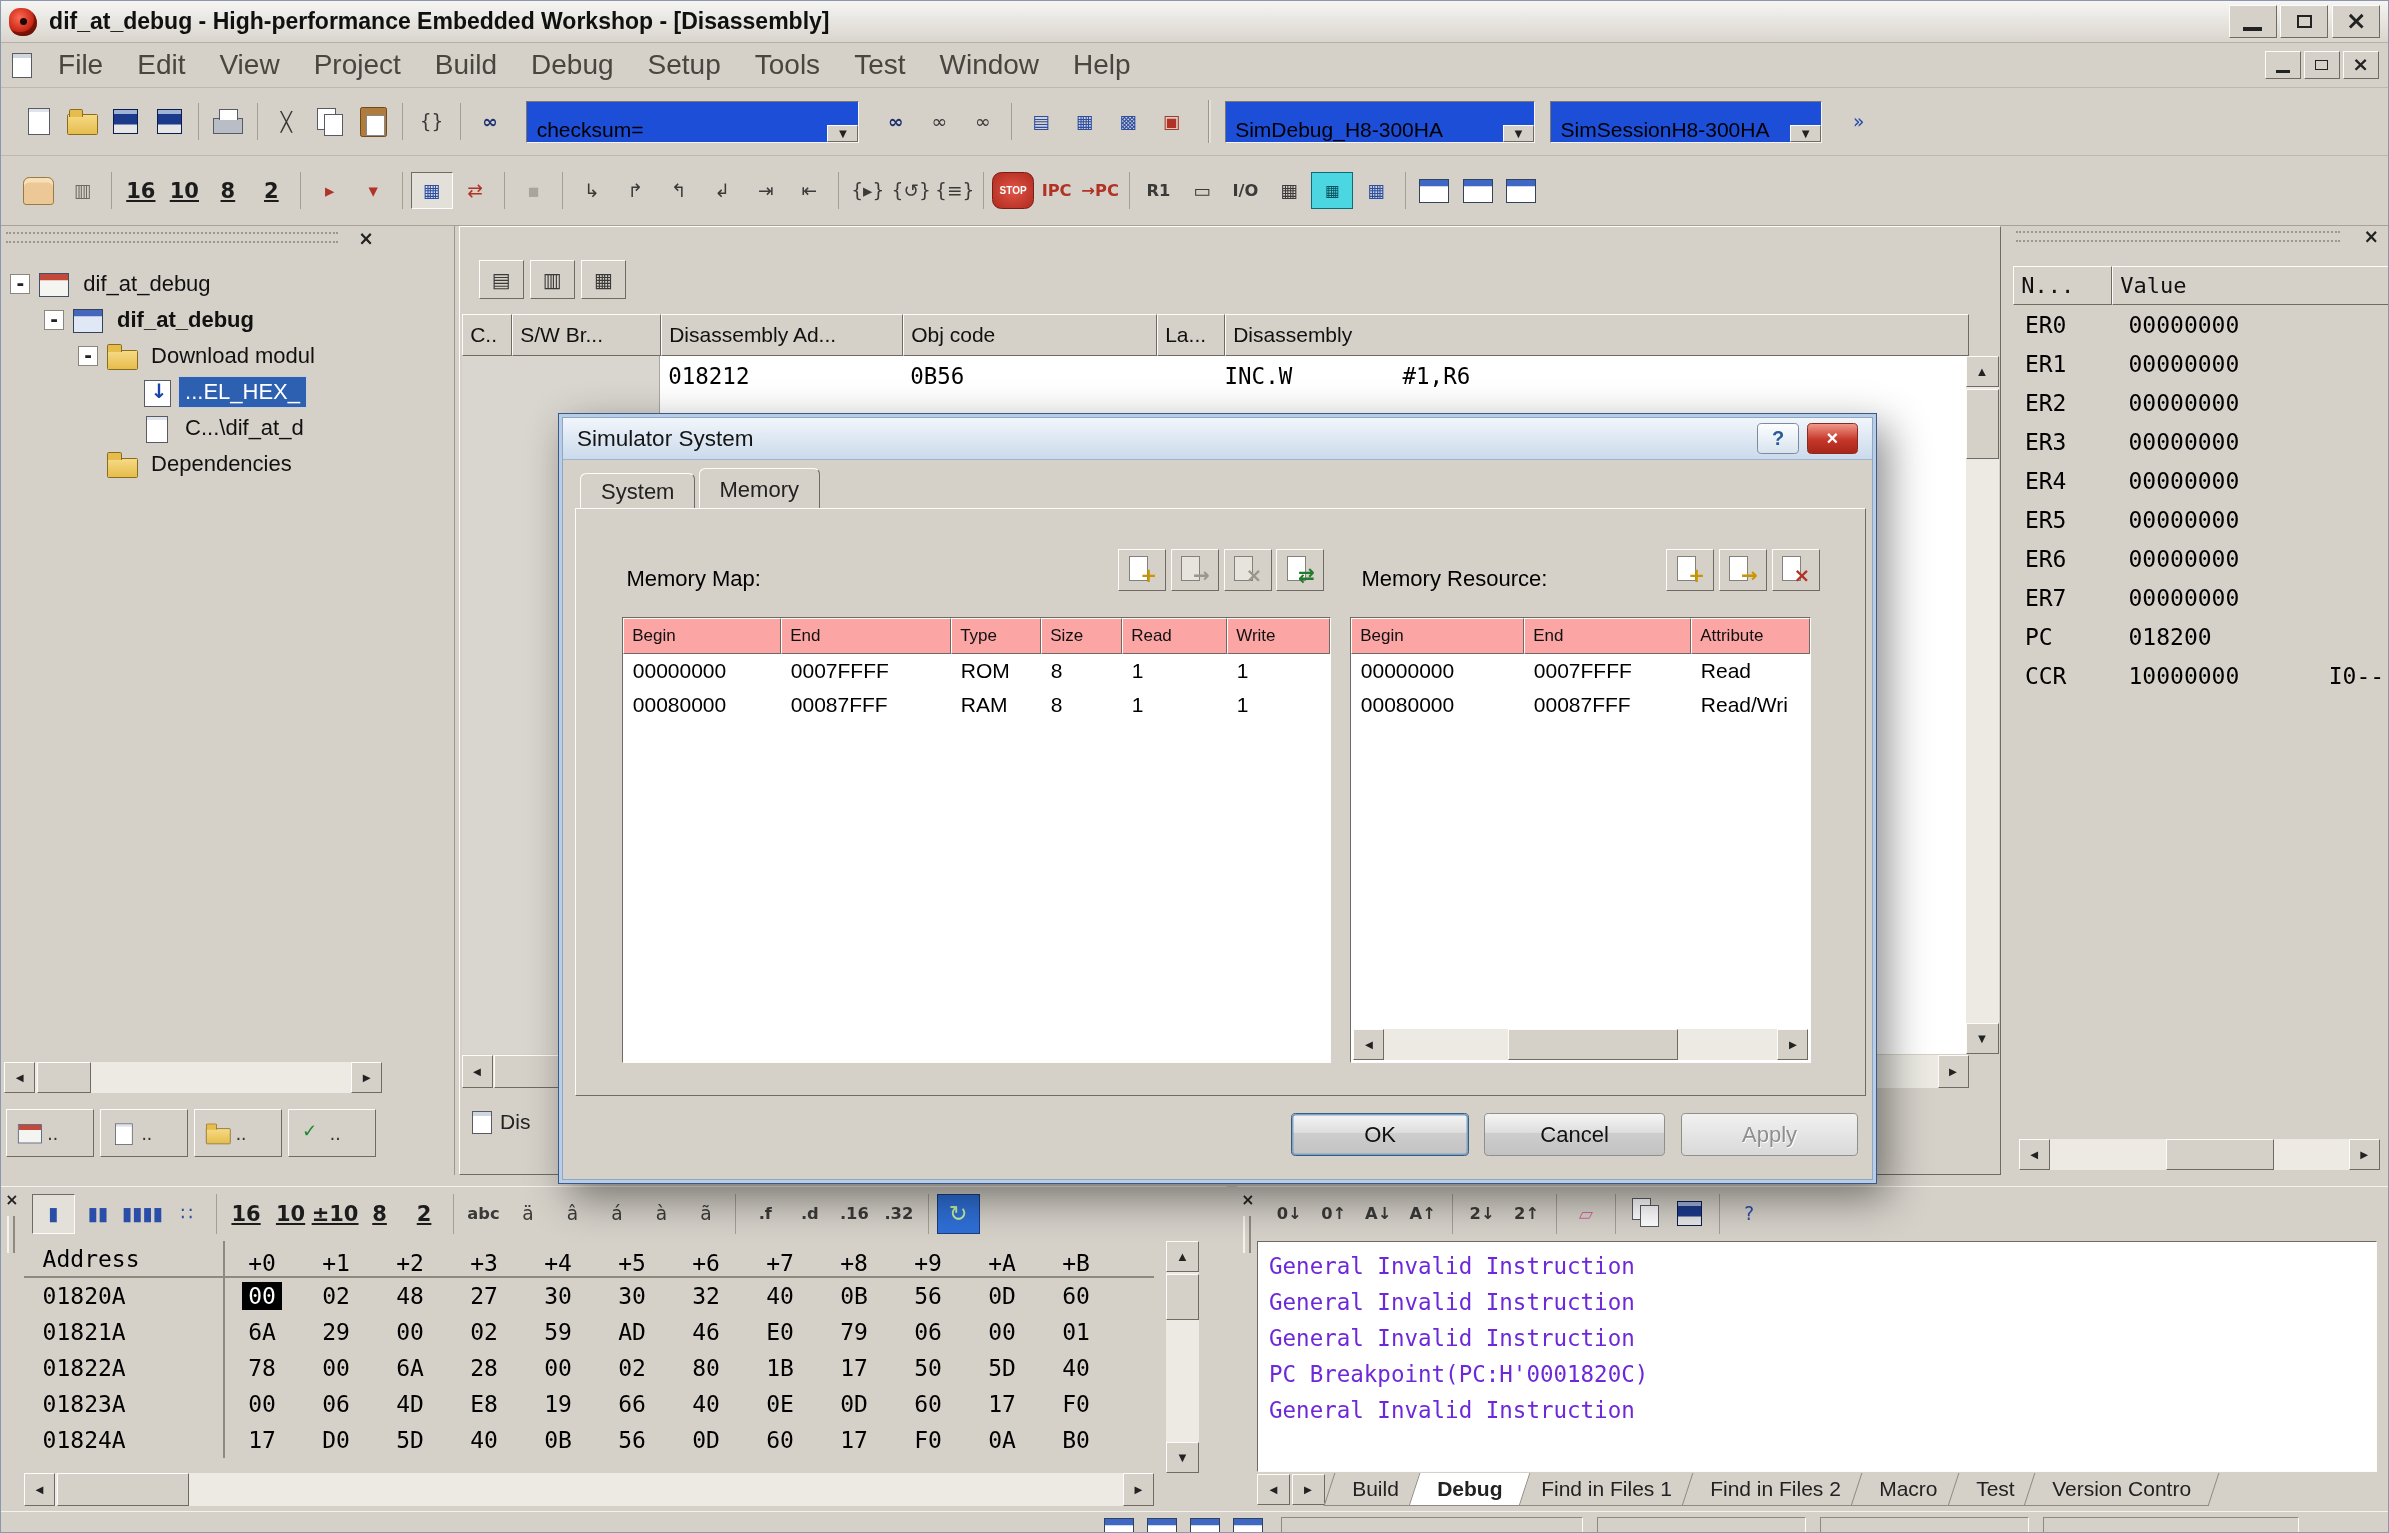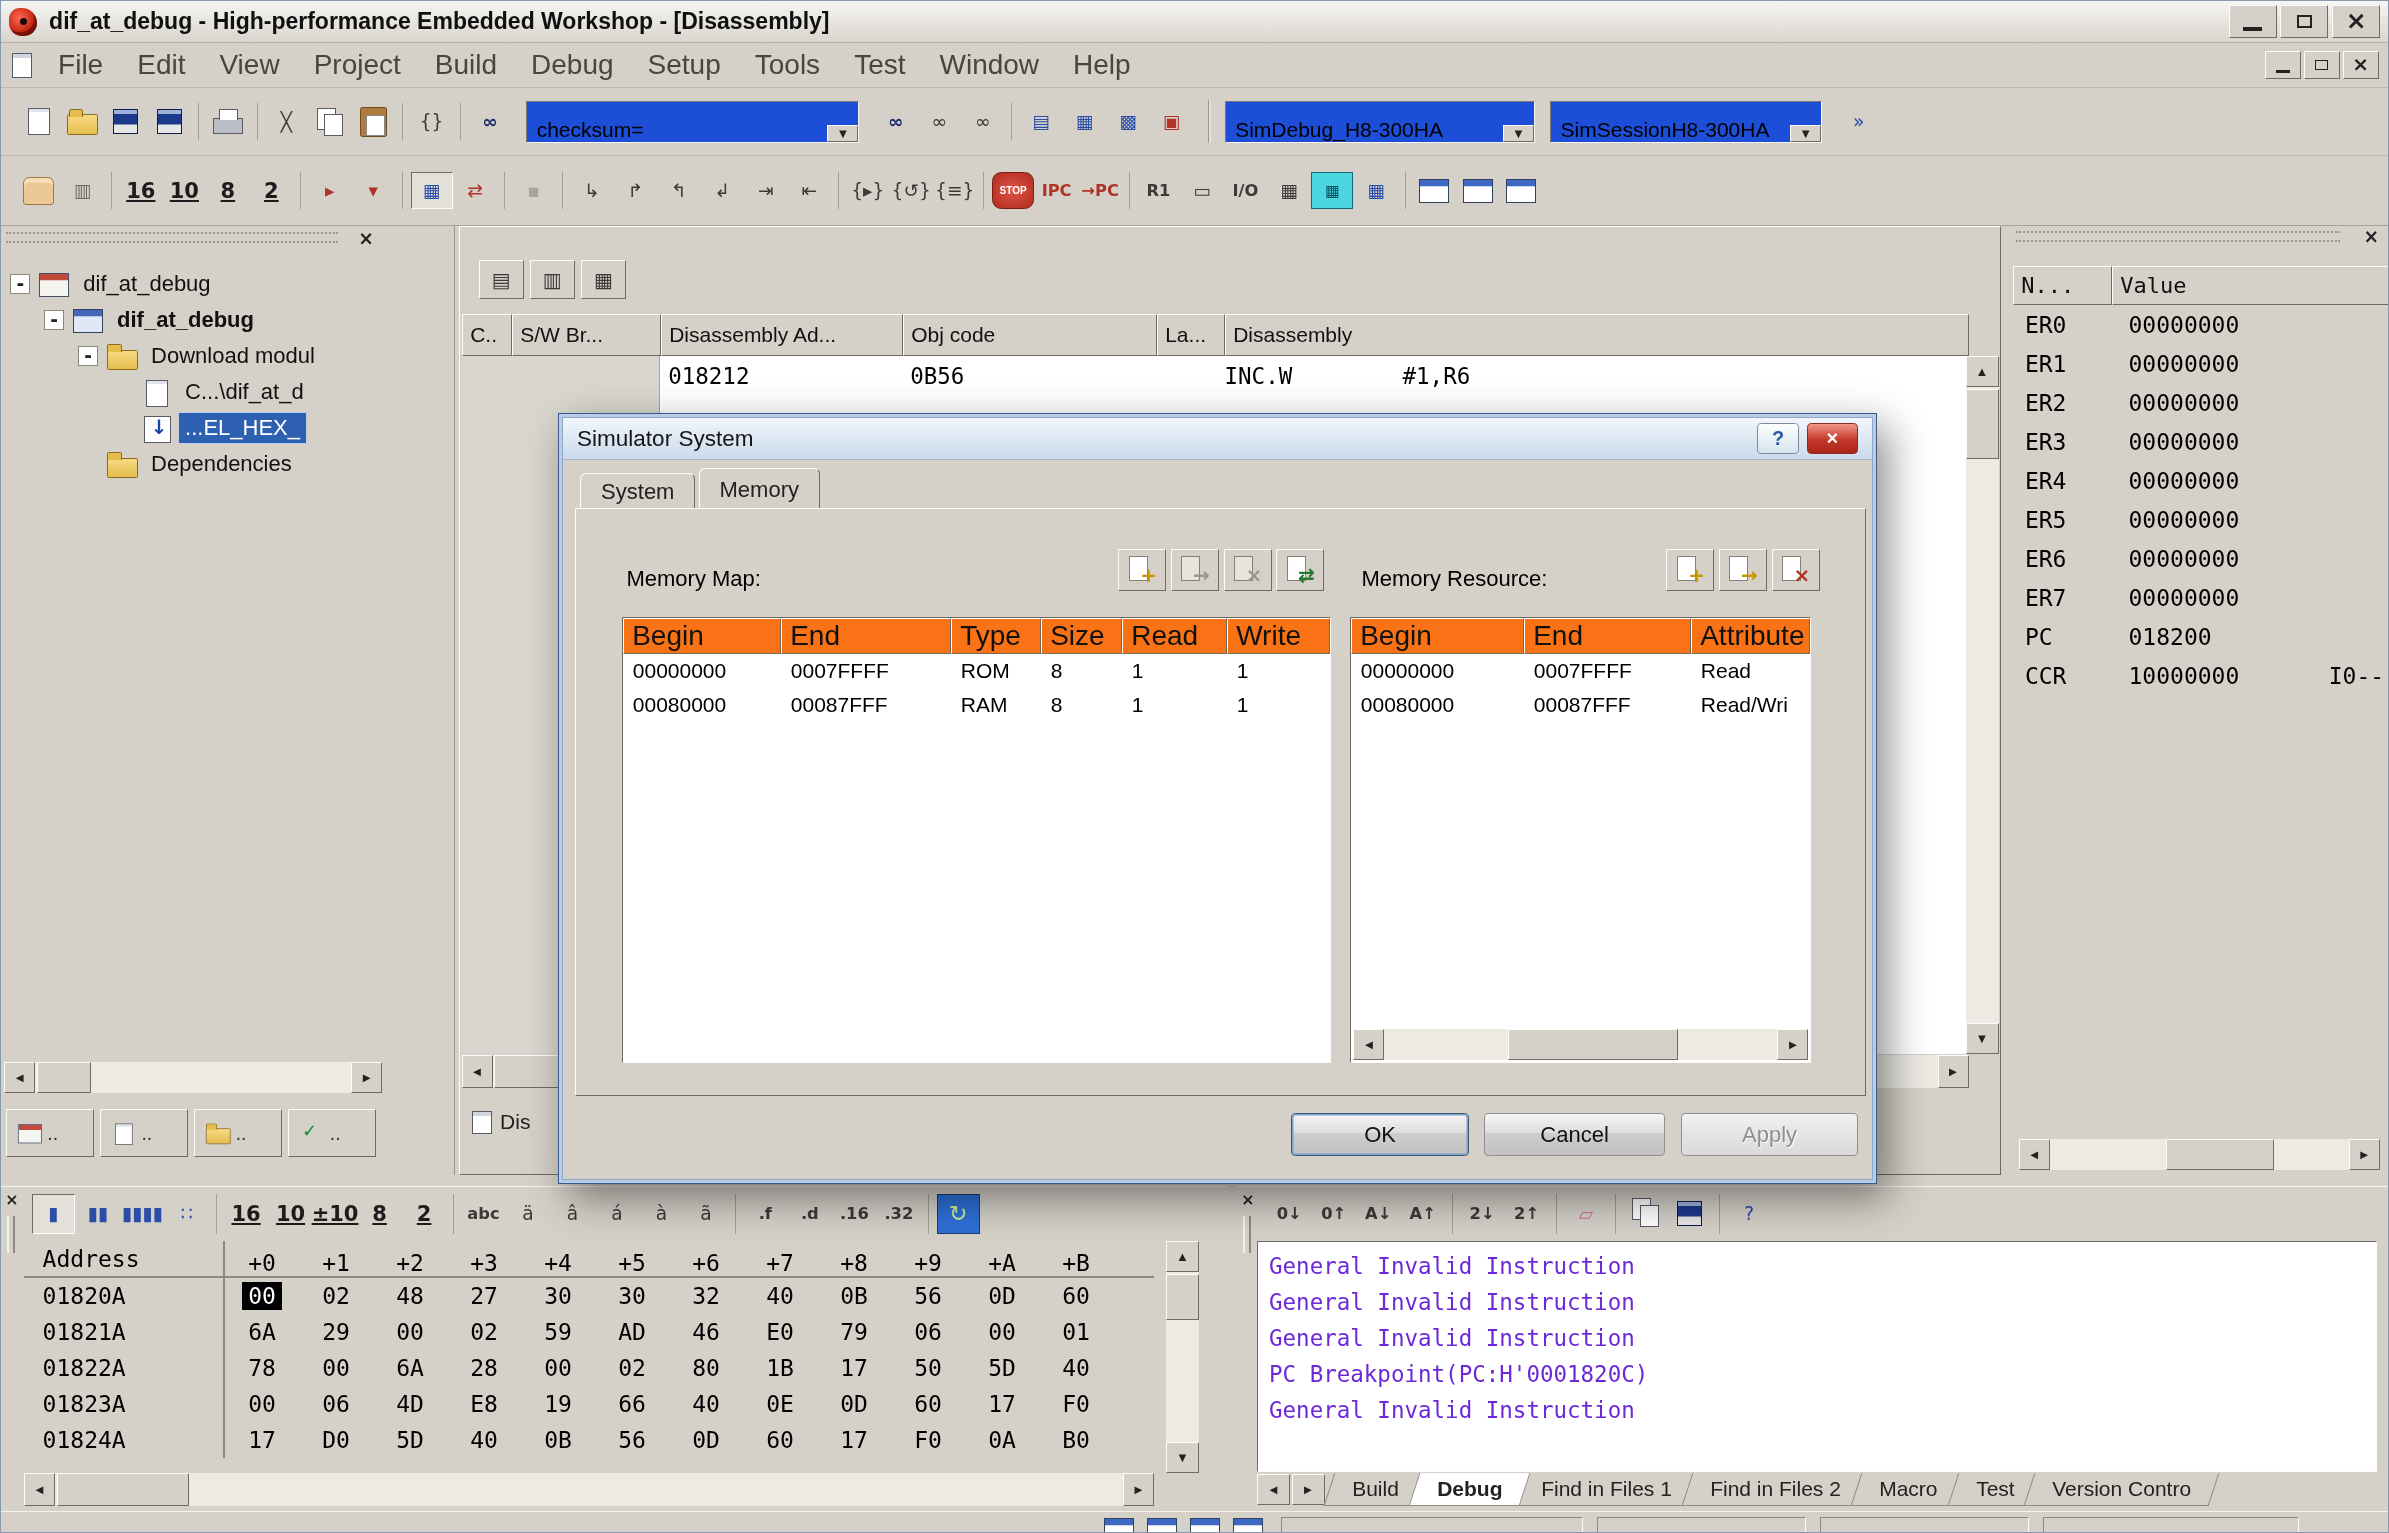--- a/index.html
+++ b/index.html
@@ -208,21 +208,21 @@
   .minibs.res{left:1090px;top:40px}
   .minib{width:48px;height:42px;display:flex;align-items:center;justify-content:center;border:1.5px solid;border-color:#fdfcfa #6f6b63 #6f6b63 #fdfcfa;background:#d5d1c9;position:relative}
   .minib::before{content:"";position:absolute;left:9.3px;top:6.2px;width:17px;height:23px;background:#fff;border:1.5px solid #84807a}
   .minib .mg{position:relative;z-index:1;margin-left:12.4px;margin-top:9.3px;font:bold 20px "DejaVu Sans",sans-serif}
   .minib.disabled .mg{color:#9a968e !important}
   .minib.disabled::before{background:#e7e4de}
   .mtable{position:absolute;background:#fff;border:1.5px solid;border-color:#6f6b63 #fdfcfa #fdfcfa #6f6b63;overflow:hidden}
   .mtable.map{left:46px;top:108px;width:709px;height:446px}
   .mtable.res{left:774px;top:108px;width:461px;height:446px}
   .mt-head{display:flex;height:36px}
-  .mt-hc{background:#f97316;border:1.5px solid;border-color:#fdfcfa #6f6b63 #6f6b63 #fdfcfa;font-size:28px;color:#111;display:flex;align-items:center;padding:0 7.7px;overflow:hidden;white-space:nowrap;flex:0 0 auto}
+  .mt-hc{background:#fca5a5;border:1.5px solid;border-color:#fdfcfa #6f6b63 #6f6b63 #fdfcfa;font-size:17px;color:#111;display:flex;align-items:center;padding:0 7.7px;overflow:hidden;white-space:nowrap;flex:0 0 auto}
   .mt-row{display:flex;height:34px;align-items:center;font-size:21px;color:#000}
   .mt-c{padding:0 9.3px;overflow:hidden;white-space:nowrap;flex:0 0 auto}
   .mtable.map .mt-hc:nth-child(1),.mtable.map .mt-c:nth-child(1){width:158px}
   .mtable.map .mt-hc:nth-child(2),.mtable.map .mt-c:nth-child(2){width:170px}
   .mtable.map .mt-hc:nth-child(3),.mtable.map .mt-c:nth-child(3){width:90px}
   .mtable.map .mt-hc:nth-child(4),.mtable.map .mt-c:nth-child(4){width:81px}
   .mtable.map .mt-hc:nth-child(5),.mtable.map .mt-c:nth-child(5){width:105px}
   .mtable.map .mt-hc:nth-child(6),.mtable.map .mt-c:nth-child(6){flex:1}
   .mtable.res .mt-hc:nth-child(1),.mtable.res .mt-c:nth-child(1){width:173px}
   .mtable.res .mt-hc:nth-child(2),.mtable.res .mt-c:nth-child(2){width:167px}
@@ -433,29 +433,29 @@
         <div class="trow bold" data-level="1" data-icon="project">
         <span class="exp">-</span>
         <span class="ticon"></span>
         <span class="tlabel">dif_at_debug</span>
       </div>
         <div class="trow" data-level="2" data-icon="folder">
         <span class="exp">-</span>
         <span class="ticon"></span>
         <span class="tlabel">Download modul</span>
       </div>
+        <div class="trow selected" data-level="3" data-icon="download">
+        <span class="exp"></span>
+        <span class="ticon"></span>
+        <span class="tlabel">...EL_HEX_</span>
+      </div>
         <div class="trow" data-level="3" data-icon="doc">
         <span class="exp"></span>
         <span class="ticon"></span>
         <span class="tlabel">C...\dif_at_d</span>
-      </div>
-        <div class="trow selected" data-level="3" data-icon="download">
-        <span class="exp"></span>
-        <span class="ticon"></span>
-        <span class="tlabel">...EL_HEX_</span>
       </div>
         <div class="trow" data-level="2" data-icon="folder">
         <span class="exp"></span>
         <span class="ticon"></span>
         <span class="tlabel">Dependencies</span>
       </div>
       </div>
     <div class="hsb">
       <span class="sbb">◄</span>
       <span class="sbtrack">

